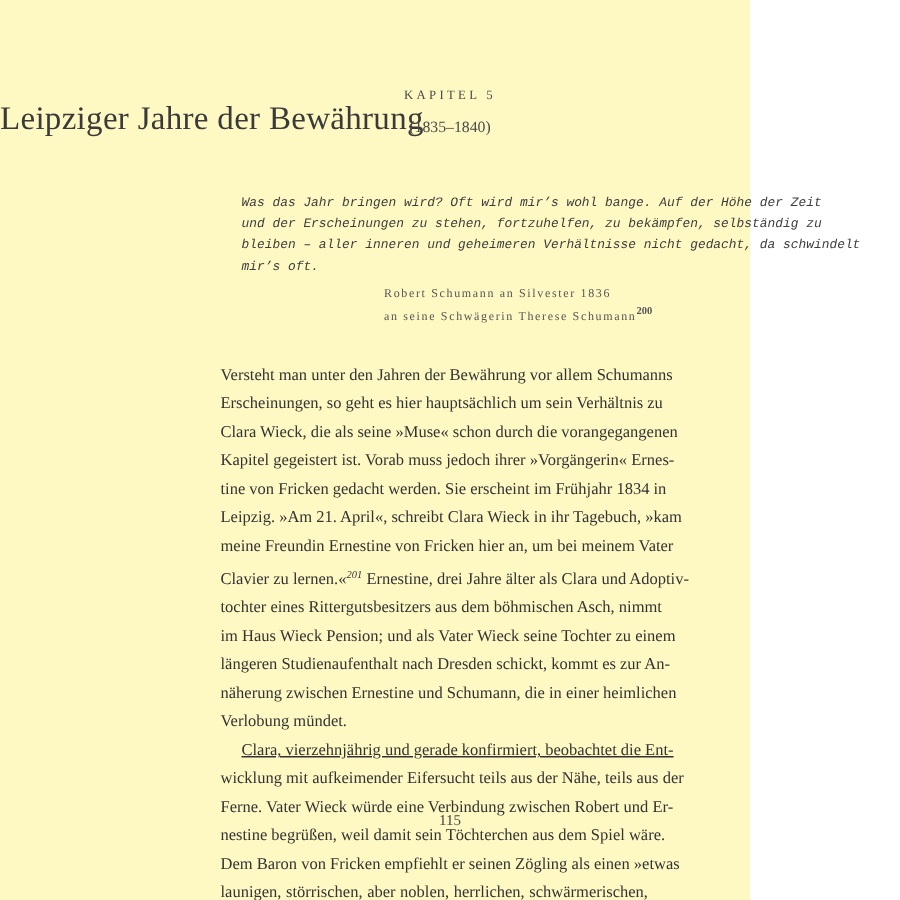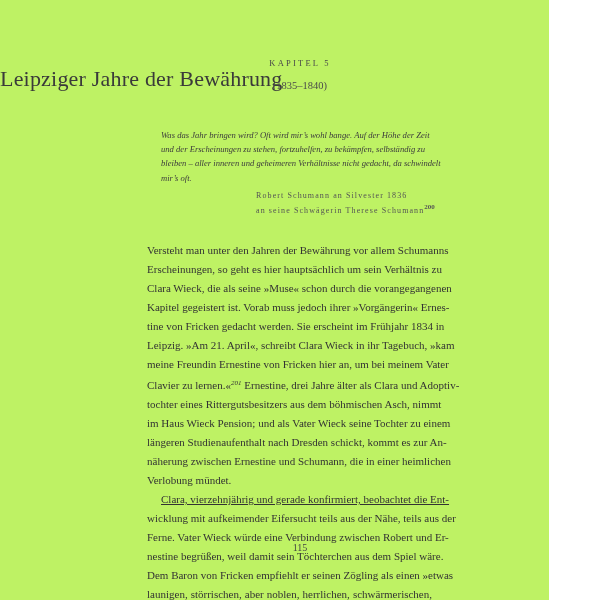--- a/index.html
+++ b/index.html
@@ -1,25 +1,25 @@
 <!DOCTYPE html>
 <html><head>
 <meta charset="utf-8">
 <style>
   html, body { margin:0; padding:0; }
   body { width:600px; height:600px; background:#ffffff; position:relative; overflow:hidden; }
-  .page { position:absolute; left:0; top:0; width:549px; height:600px; background:#bef264; }
+  .page { position:absolute; left:0; top:0; width:500px; height:600px; background:#fef9c3; }
   .kapitel { position:absolute; left:0; width:600px; top:58px; text-align:center;
     font-family:"Liberation Serif", serif; font-size:8.5px; letter-spacing:2.2px; color:#4a4a4a; }
   .title { position:absolute; left:0; width:600px; top:66px; text-align:left;
     font-family:"Liberation Serif", serif; font-size:22px; color:#3a3a3a; letter-spacing:0.2px; }
   .years { position:absolute; left:0; width:600px; top:80px; text-align:center;
     font-family:"Liberation Serif", serif; font-size:10.5px; color:#4a4a4a; }
   .epigraph { position:absolute; left:161px; top:128px; width:262px;
-    font-family:Liberation Serif, serif; font-style:italic; font-size:8.6px; line-height:14.2px; color:#3c3c3c; }
+    font-family:Liberation Mono, monospace; font-style:italic; font-size:8.6px; line-height:14.2px; color:#3c3c3c; }
   .attrib { position:absolute; left:256px; top:191px; width:240px;
     font-family:"Liberation Serif", serif; font-size:8px; letter-spacing:1.1px; line-height:10.6px; color:#555; }
   .attrib sup { font-size:7px; letter-spacing:0; vertical-align:4px;font-weight:bold; }
   .body-text { position:absolute; left:147px; top:241px; width:285px;
     font-family:"Liberation Serif", serif; font-size:11px; line-height:19px; color:#333;
     text-align:justify; }
   .body-text p { margin:0; }
   .line { display:block; text-align:justify; text-align-last:justify; white-space:nowrap; }
   .line.last { text-align-last:left; }
   .indent { text-indent:14px;text-decoration:underline; }

